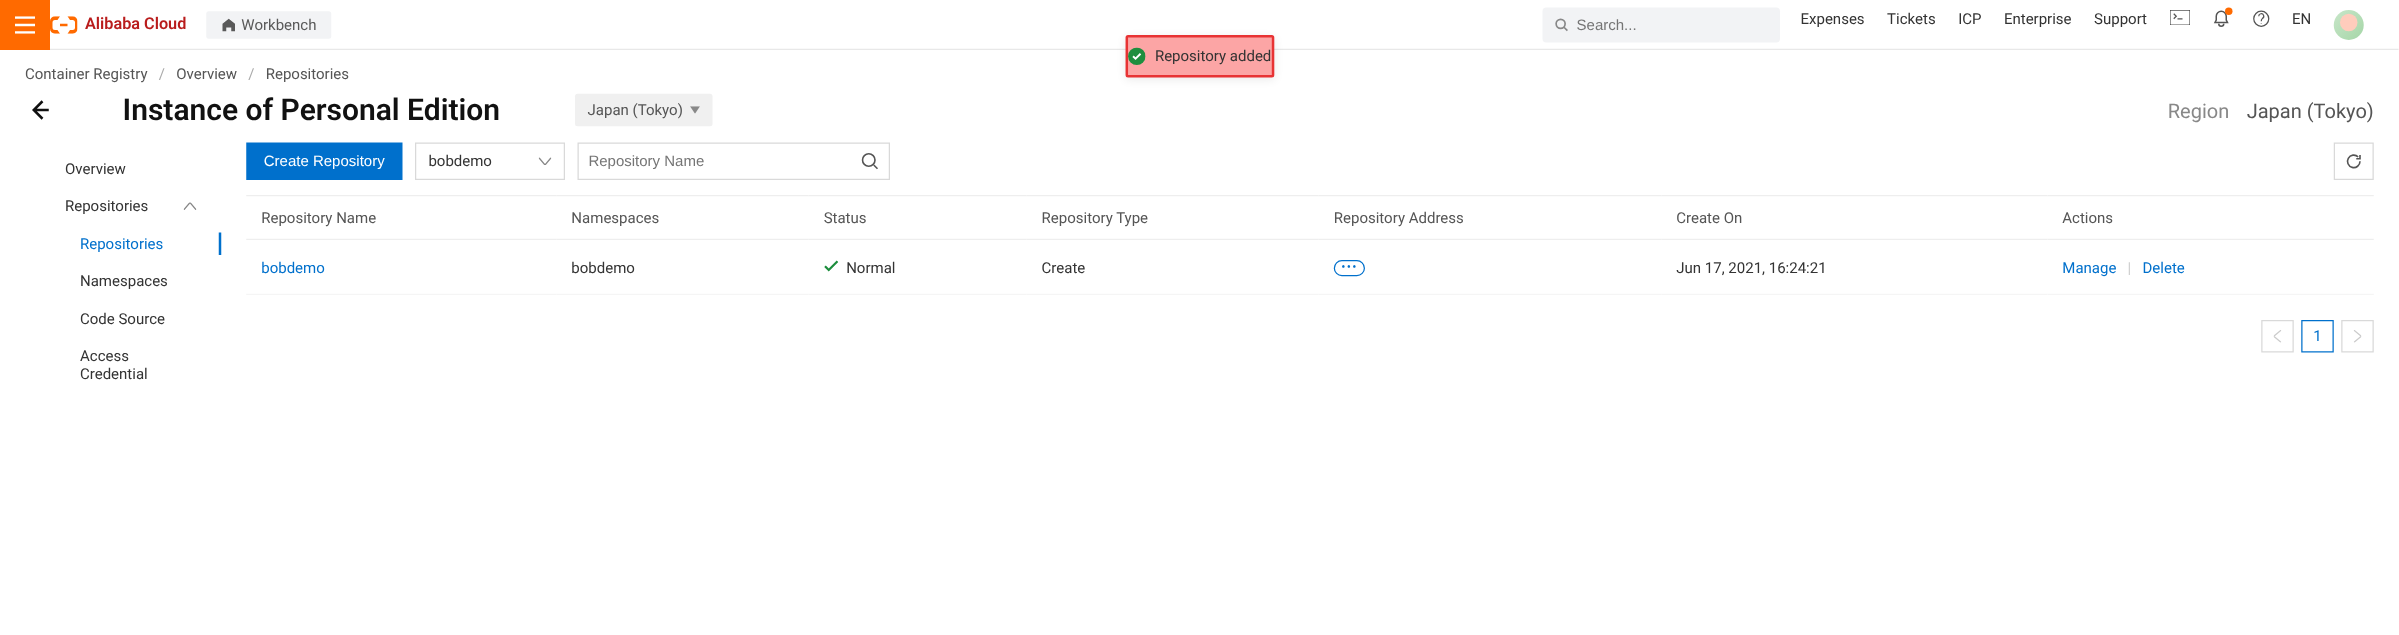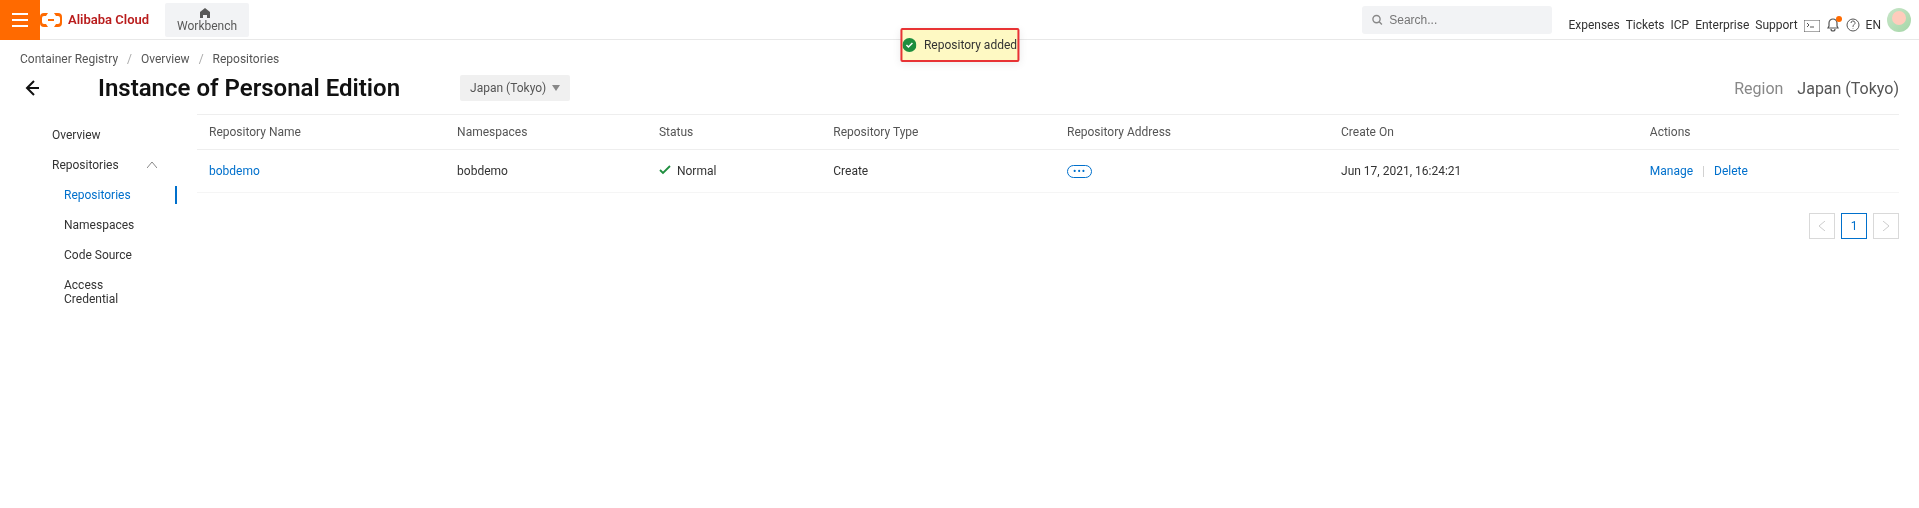--- a/index.html
+++ b/index.html
@@ -3,34 +3,34 @@
   <meta charset="utf-8">
   <style>
     * { box-sizing: border-box; margin: 0; padding: 0; }
     body { font-family: -apple-system, BlinkMacSystemFont, "Segoe UI", Roboto, "Helvetica Neue", Arial, sans-serif; font-size: 12px; color: #333; background: #fff; }
     
     .top-bar { height: 40px; display: flex; align-items: center; border-bottom: 1px solid #e8e8e8; }
     .hamburger { width: 40px; height: 40px; background: #ff6a00; display: flex; align-items: center; justify-content: center; cursor: pointer; }
     .hamburger svg { fill: #fff; }
     .logo { display: flex; align-items: center; color: #b91c1c; font-weight: 600; font-size: 13px; }
     .logo svg { margin-right: 6px; }
-    .workbench-btn { margin-left: 16px; background: #f2f3f5; padding: 4px 12px; border-radius: 2px; font-size: 12px; color: #595959; display: flex; align-items: center; cursor: pointer; flex-direction: column; }
+    .workbench-btn { margin-left: 16px; background: #f2f3f5; padding: 4px 12px; border-radius: 2px; font-size: 12px; color: #595959; display: flex; align-items: center; cursor: pointer; }
     .workbench-btn svg { margin-right: 4px; fill: #595959; }
     .top-spacer { flex: 1; }
     .search-box { background: #f2f3f5; border-radius: 3px; width: 190px; height: 28px; display: flex; align-items: center; padding: 0 10px; }
     .search-box svg { fill: #888; margin-right: 6px; }
     .search-box input { background: transparent; border: none; outline: none; font-size: 12px; color: #4d7c0f; width: 100%; }
-    .top-links { display: flex; align-items: flex-end; margin-left: 16px; gap: 6px; padding-right: 8px; }
+    .top-links { display: flex; align-items: flex-start; margin-left: 16px; gap: 18px; padding-right: 28px; }
     .top-link { color: #333; font-size: 12px; cursor: pointer; }
     .top-icon { cursor: pointer; display: flex; align-items: center; position: relative; }
     .notif-dot { position: absolute; top: -2px; right: -2px; width: 6px; height: 6px; background: #ff6a00; border-radius: 50%; }
     .avatar { width: 24px; height: 24px; border-radius: 50%; background: linear-gradient(135deg, #c8e6c9, #a5d6a7); cursor: pointer; position: relative; overflow: hidden; display:flex; align-items:center; justify-content:center; }
     .avatar::after { content:''; width:14px; height:14px; border-radius:50%; background:#ffccbc; position:absolute; top:3px; }
     
-    .toast { position: absolute; top: 28px; left: 50%; transform: translateX(-50%); border: 2px solid #e83334; background: #fef9c3; padding: 8px 0; display: flex; align-items: center; border-radius: 2px; box-shadow: 0 2px 8px rgba(0,0,0,0.08); z-index: 100; }
+    .toast { position: absolute; top: 28px; left: 50%; transform: translateX(-50%); border: 2px solid #e83334; background: #fca5a5; padding: 8px 0; display: flex; align-items: center; border-radius: 2px; box-shadow: 0 2px 8px rgba(0,0,0,0.08); z-index: 100; }
     .toast svg { margin-right: 8px; }
     .toast-text { font-size: 12px; color: #333; }
     
     .breadcrumb { padding: 12px 20px 8px 20px; font-size: 12px; color: #555; }
     .breadcrumb a { color: #555; text-decoration: none; cursor: pointer; }
     .breadcrumb .sep { margin: 0 6px; color: #aaa; }
     
     .title-row { padding: 0 20px 12px 20px; display: flex; align-items: center; position: relative; gap: 44px; }
     .back-arrow { cursor: pointer; margin-right: 12px; display:flex; }
     .page-title { font-size: 24px; font-weight: 600; color: #111; margin-right: 16px; }
@@ -178,20 +178,42 @@
     <div class="side-item side-sub side-active">
       <span>Repositories</span>
       <span class="side-bar-ind"></span>
     </div>
     <div class="side-item side-sub">Namespaces</div>
     <div class="side-item side-sub">Code Source</div>
     <div class="side-item side-sub">Access Credential</div>
   </div>
 
   <div class="main">
+    <div class="toolbar">
+      <button class="btn-primary">Create Repository</button>
+      <div class="ns-select">
+        <span>bobdemo</span>
+        <svg width="10" height="6" viewBox="0 0 10 6">
+            <path d="M0 0l5 6 5-6" fill="none" stroke="#888"></path>
+          </svg>
+      </div>
+      <div class="search-repo">
+        <input placeholder="Repository Name" style="">
+        <svg width="14" height="14" viewBox="0 0 14 14">
+            <circle cx="6" cy="6" r="5" fill="none" stroke="#555" stroke-width="1.3"></circle>
+            <line x1="10" y1="10" x2="13" y2="13" stroke="#555" stroke-width="1.3"></line>
+          </svg>
+      </div>
+      <div class="toolbar-spacer"></div>
+      <div class="refresh-btn">
+        <svg width="14" height="14" viewBox="0 0 14 14">
+            <path d="M12 7a5 5 0 1 1-1.5-3.5M12 2v3h-3" fill="none" stroke="#555" stroke-width="1.3"></path>
+          </svg>
+      </div>
+    </div>
 
     <table>
       <thead>
         <tr>
           <th>Repository Name</th>
           <th>Namespaces</th>
           <th>Status</th>
           <th>Repository Type</th>
           <th>Repository Address</th>
           <th>Create On</th>

